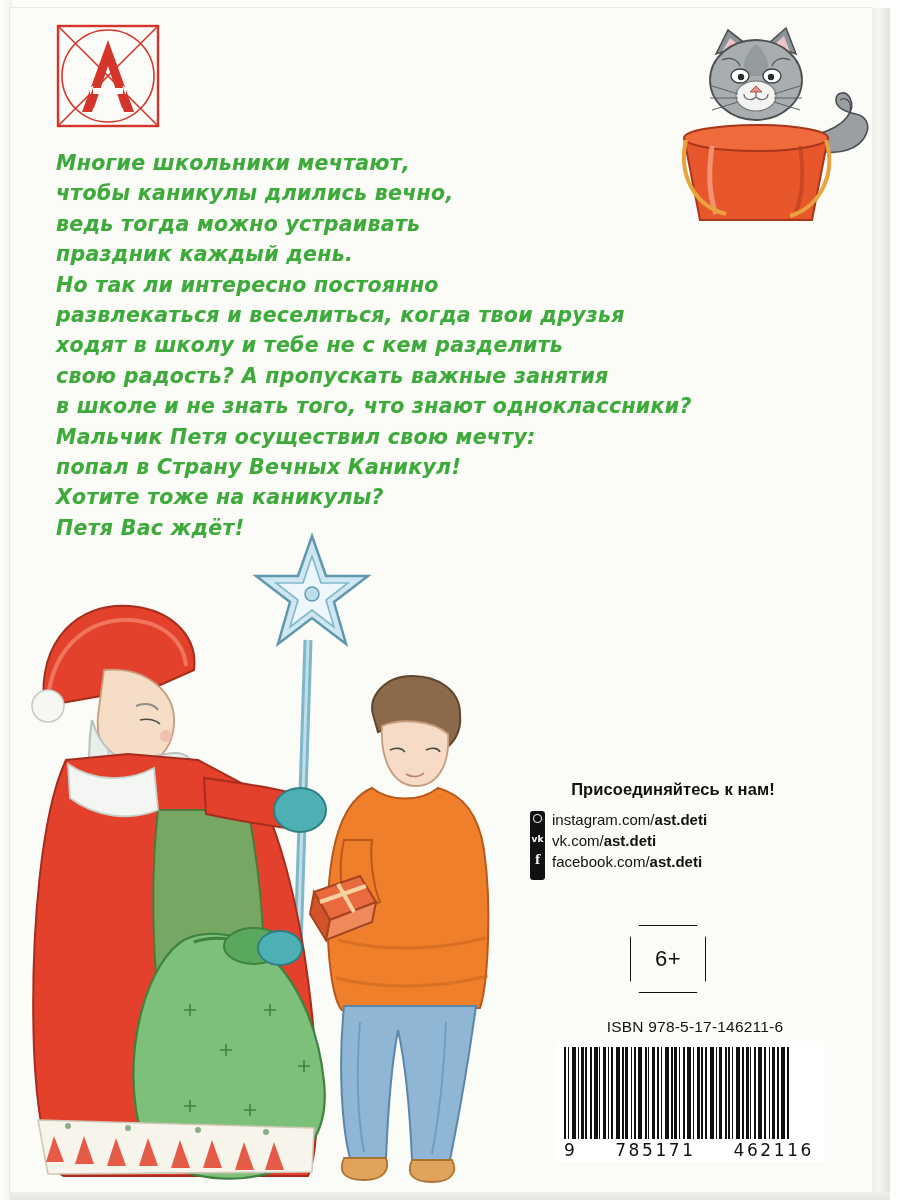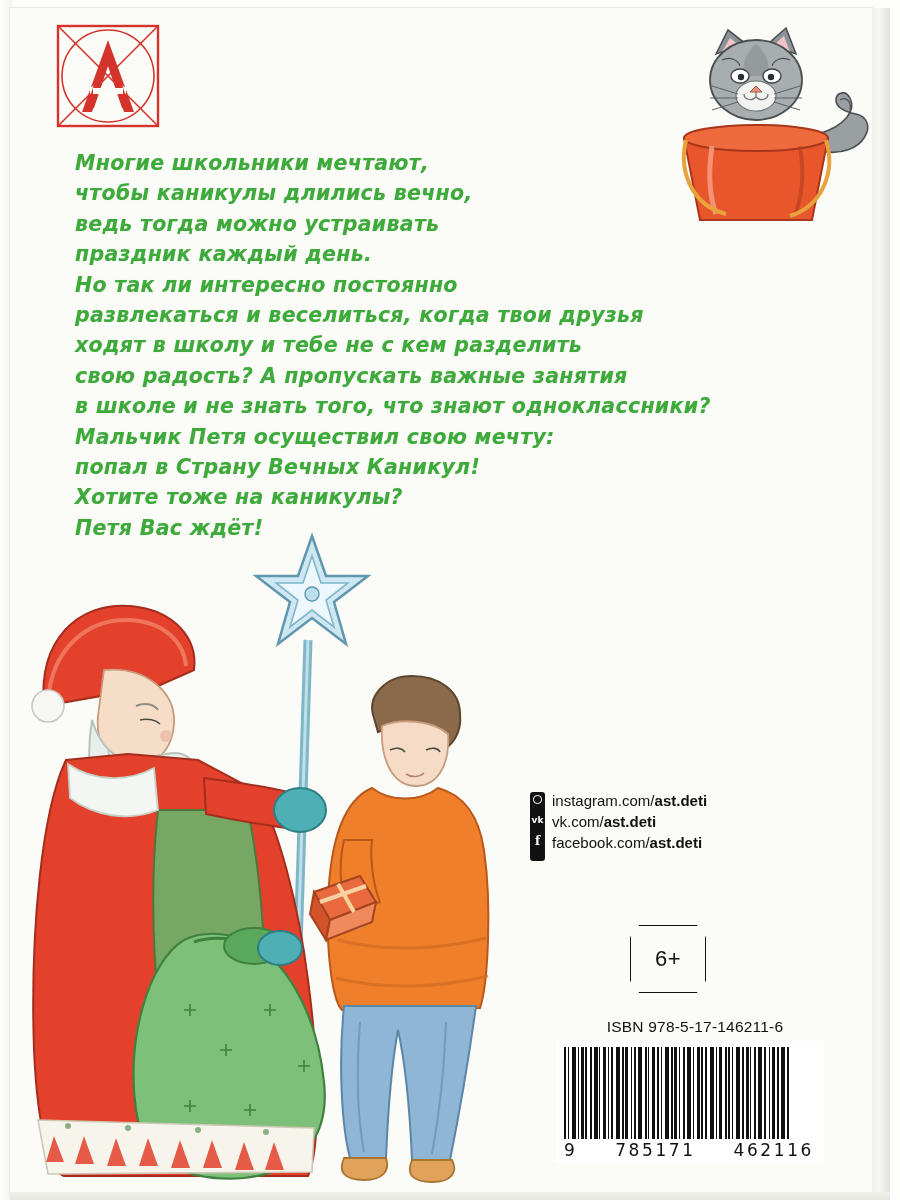--- a/index.html
+++ b/index.html
@@ -69,21 +69,20 @@
     width: 740px;
     color: #3faa3c;
     font-family: "DejaVu Sans", sans-serif;
     font-style: italic;
     font-weight: bold;
     font-size: 20.5px;
     line-height: 30.4px;
     letter-spacing: 0.3px;
     white-space: pre-line;
     text-shadow: 0 0 1px rgba(63,170,60,0.25);
-    margin-left: 19px;
   }
 
   
   .cat-bucket {
     position: absolute;
     left: 650px;
     top: 14px;
     width: 230px;
     height: 230px;
   }
@@ -405,20 +404,21 @@
       <path d="M336 496 C330 556 334 618 342 648 L378 648 C380 600 384 552 390 520 C398 556 402 604 404 650 L442 650 C452 600 462 540 468 496 Z" fill="#8fb6d4" stroke="#5b86a8" stroke-width="2"></path>
       <path d="M352 512 C348 564 350 610 356 642" fill="none" stroke="#6f9cc0" stroke-width="2"></path>
       <path d="M438 512 C436 566 430 612 424 644" fill="none" stroke="#6f9cc0" stroke-width="2"></path>
 
       <path d="M336 648 C330 662 336 670 356 670 C376 670 382 660 378 648 Z" fill="#e1a35c" stroke="#a8742f" stroke-width="1.8"></path>
       <path d="M404 650 C398 664 404 672 424 672 C444 672 450 662 444 650 Z" fill="#e1a35c" stroke="#a8742f" stroke-width="1.8"></path>
     </svg>
   </div>
 
   <div class="join">
+    <div class="join-title">Присоединяйтесь к нам!</div>
 
     <div class="social-list">
       <div class="social-row">
         <span class="sicon ig"></span>
         <span class="txt"><span>instagram.com/</span><b>ast.deti</b></span>
       </div>
       <div class="social-row">
         <span class="sicon vk">vk</span>
         <span class="txt"><span>vk.com/</span><b>ast.deti</b></span>
       </div>

